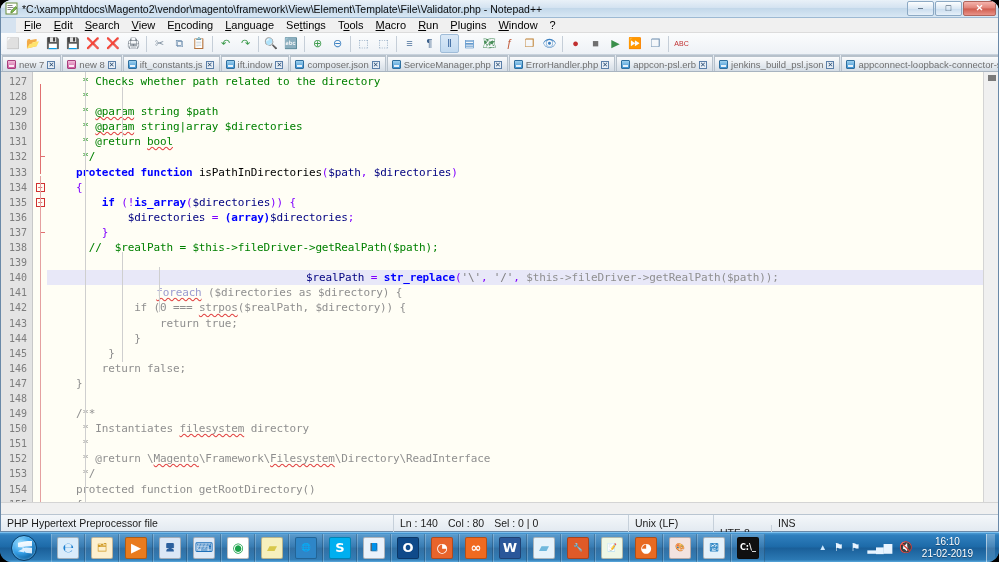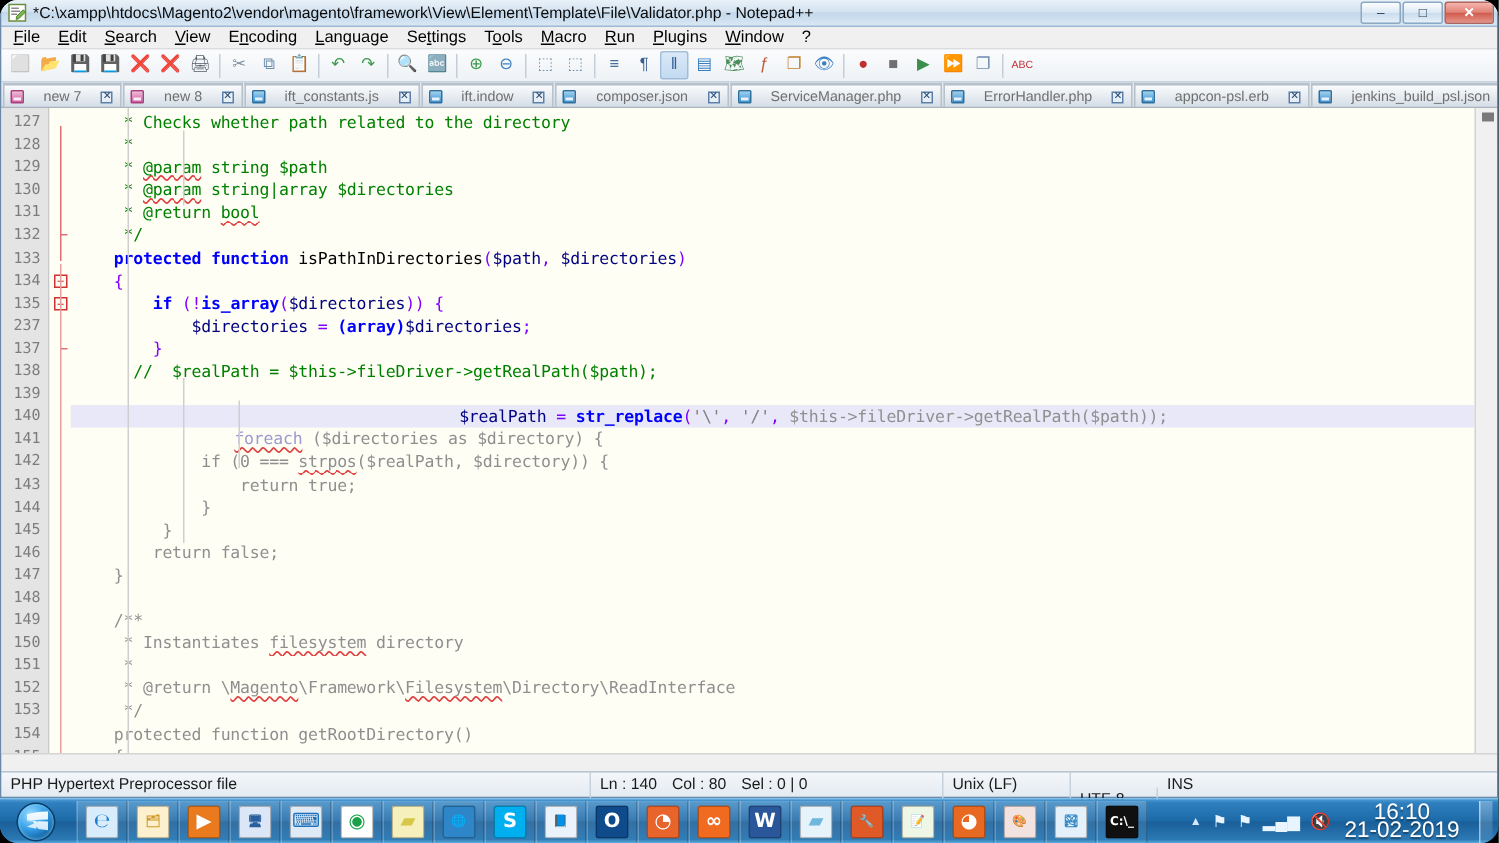--- a/index.html
+++ b/index.html
@@ -78,20 +78,21 @@
   }
 
   
   .menubar {
     height: 15px;
     background: #f0f0f0;
     border-bottom: 1px solid #dcdcdc;
     display: flex; align-items: center;
     padding-left: 2px;
     font-size: 11px;
+    margin-left: 15px;
   }
   .menuitem {
     padding: 0 6px;
     height: 15px;
     line-height: 15px;
     color: #000;
     white-space: nowrap;
   }
   .menuitem u { text-decoration: underline; }
 
@@ -124,21 +125,21 @@
     height: 17px;
     background: linear-gradient(#e6ecf2, #d4dde6);
     border-bottom: 1px solid #a8b4c0;
     display: flex; align-items: stretch;
     position: relative;
     overflow: hidden;
     padding-left: 1px;
   }
   .tab {
     display: flex; align-items: center;
-    gap: 13px;
+    gap: 3px;
     padding: 0 5px 0 4px;
     font-size: 9.5px;
     color: #6f6f6f;
     background: linear-gradient(#fafbfc, #e2e8ee 60%, #d3dbe4);
     border: 1px solid #b7c1cb;
     border-bottom: none;
     border-top: 2px solid #b7c1cb;
     margin-right: 1px;
     white-space: nowrap;
     height: 17px;
@@ -365,21 +366,21 @@
     height: 28px;
     color: #fff;
     font-size: 10px;
   }
   .tray-arrow {
     font-size: 8px; color: #cfeaff;
   }
   .clock {
     text-align: center;
     line-height: 12px;
-    font-size: 15px;
+    font-size: 10px;
     color: #fff;
     padding: 0 6px 0 2px;
     text-shadow: 0 1px 1px rgba(0,0,0,.4);
   }
   .showdesktop {
     width: 9px; height: 28px;
     background: linear-gradient(rgba(255,255,255,.3), rgba(255,255,255,.05));
     border-left: 1px solid rgba(255,255,255,.5);
   }
 
@@ -588,21 +589,21 @@
       <div class="gutter" id="gutter">
           <div class="ln">127</div>
           <div class="ln">128</div>
           <div class="ln">129</div>
           <div class="ln">130</div>
           <div class="ln">131</div>
           <div class="ln">132</div>
           <div class="ln">133</div>
           <div class="ln">134</div>
           <div class="ln">135</div>
-          <div class="ln">237</div>
+          <div class="ln">136</div>
           <div class="ln">137</div>
           <div class="ln">138</div>
           <div class="ln">139</div>
           <div class="ln">140</div>
           <div class="ln">141</div>
           <div class="ln">142</div>
           <div class="ln">143</div>
           <div class="ln">144</div>
           <div class="ln">145</div>
           <div class="ln">146</div>

